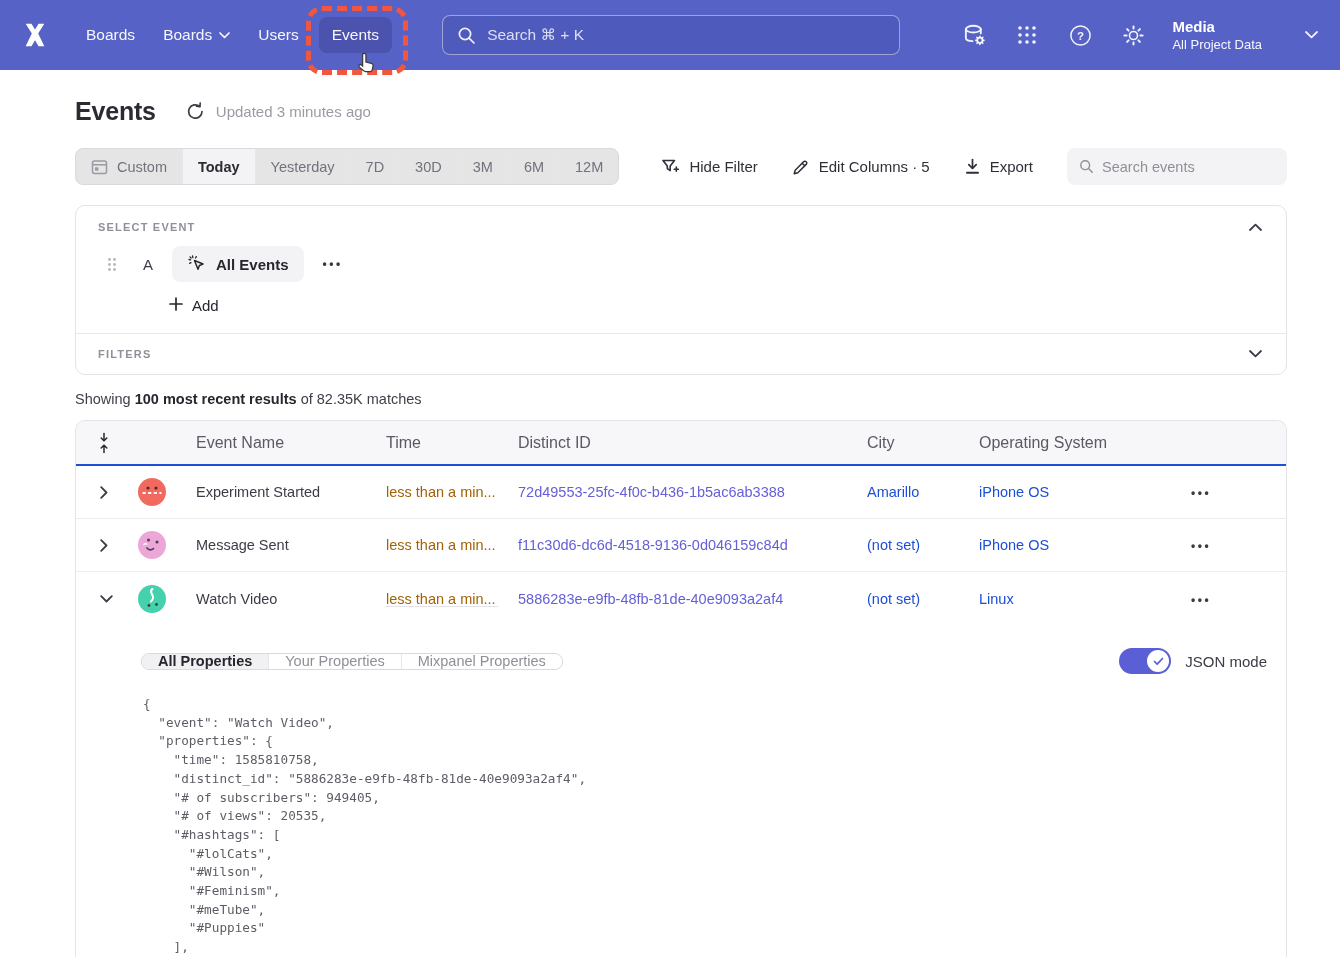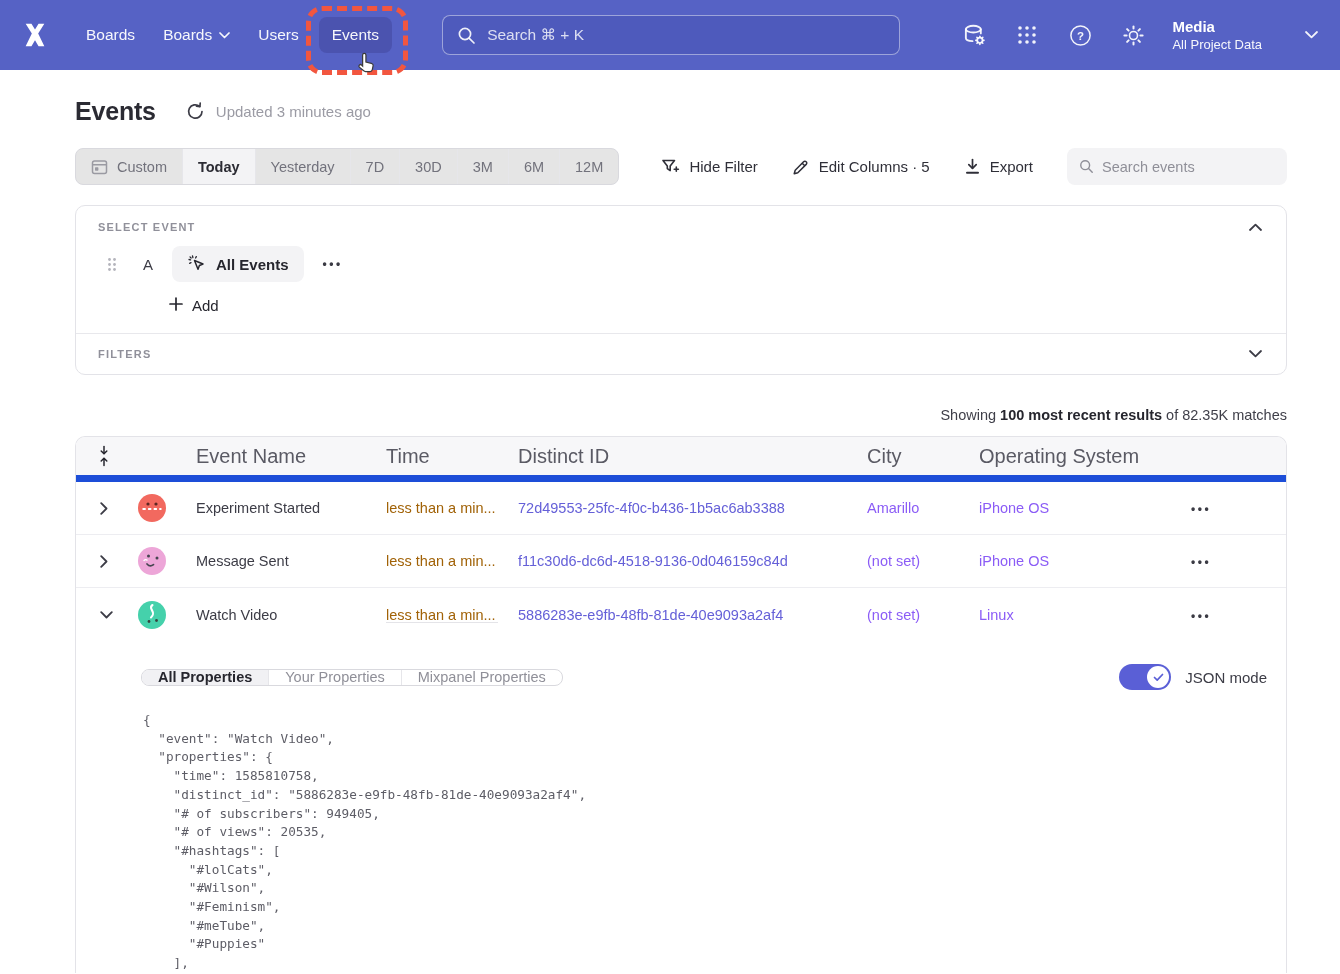--- a/index.html
+++ b/index.html
@@ -69,41 +69,41 @@
   .more-dots { letter-spacing:2.5px; font-weight:700; font-size:12px; color:#3b3b44;
     cursor:pointer; padding:4px 6px; }
   .event-row .more-dots { margin-left:13px; }
   .add-row { margin-top:15px; margin-left:71px; display:flex; align-items:flex-start;
     gap:9px; font-size:15px; font-weight:500; color:#26262e; cursor:pointer;
     padding-bottom:4px; width:max-content; }
   .qb-divider { border-top:1px solid #e8e8ec; }
   .filters-section { padding:14px 22px; display:flex; justify-content:space-between;
     align-items:center; }
 
-  .showing { margin-top:32px; font-size:14.5px; color:#3f3f49;text-align:right; }
+  .showing { margin-top:16px; font-size:14.5px; color:#3f3f49; }
   .showing b { color:#26262e; }
 
   
   .table-card { margin-top:13px; border:1px solid #e3e3e8; border-bottom:none;
     border-radius:10px 10px 0 0; overflow:hidden; }
   .trow { display:grid; grid-template-columns:48px 56px 190px 132px 349px 112px 206px 1fr;
     align-items:center; }
-  .thead { height:45px; background:#f7f7f9; border-bottom:7px solid #1d4ed8;
-    color:#5a5a64; font-size:20px; font-weight:500; }
+  .thead { height:45px; background:#f7f7f9; border-bottom:2px solid #1d4ed8;
+    color:#5a5a64; font-size:16px; font-weight:500; }
   .cell { padding-left:16px; white-space:nowrap; overflow:hidden; position:relative; }
   .cell-expander { padding-left:24px; display:flex; cursor:pointer; }
   .thead .cell-expander { padding-left:22px; }
   .cell-avatar { padding-left:14px; }
   .data-row { height:53px; border-bottom:1px solid #ededf1; font-size:14.5px; }
   .data-row.expanded { border-bottom:none; }
   .avatar { width:28px; height:28px; border-radius:50%; position:relative; }
   .c-name { color:#3c3c46; }
   .c-time { color:#a16207; }
   .c-id { color:#6560d8; cursor:pointer; }
-  .c-dim { color:#8b5cf6; }
+  .c-dim { color:#1d4ed8; }
   .time-underline::after { content:""; position:absolute; left:16px; width:112px;
     bottom:0; border-bottom:1px solid #e4e4e8; }
 
   
   .detail { padding:23px 19px 0 65px; }
   .detail-top { display:flex; justify-content:space-between; align-items:center; }
   .ptabs { display:inline-flex; border:1px solid #d9d9de; border-radius:8px;
     overflow:hidden; height:17px; }
   .ptab { display:flex; align-items:center; padding:0 16px; font-size:14.5px;
     color:#8f8f98; font-weight:500; border-left:1px solid #e6e6ea; cursor:pointer;

